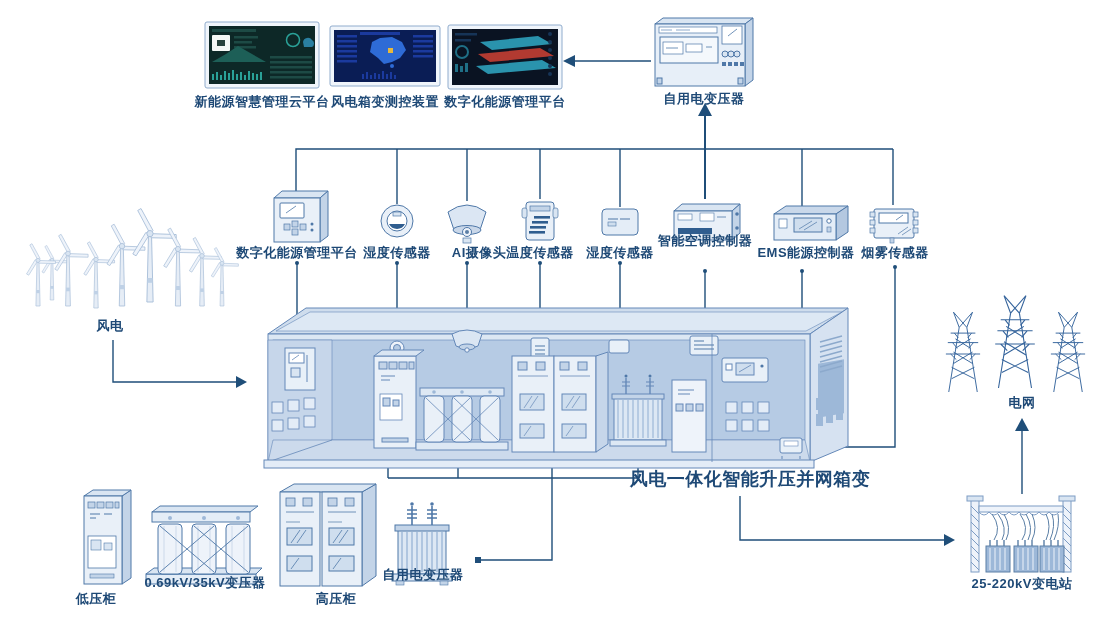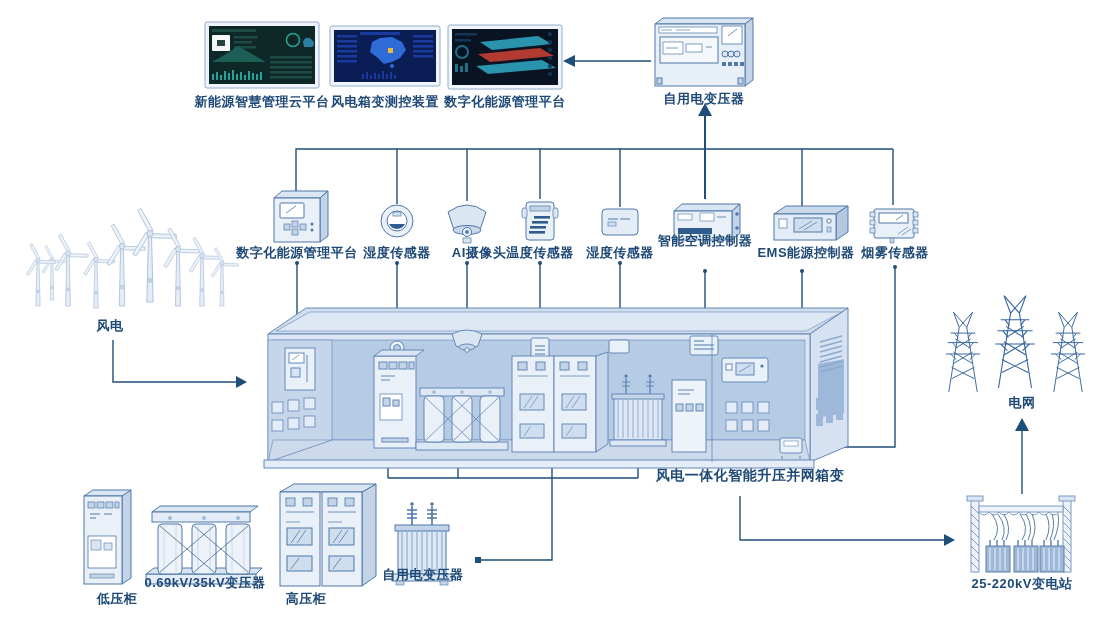--- a/index.html
+++ b/index.html
@@ -1,21 +1,21 @@
 <!DOCTYPE html>
 <html><head>
 <meta charset="utf-8">
 <style>
   html,body{margin:0;padding:0;background:#fff;}
   .canvas{position:relative;width:1116px;height:644px;background:#fff;overflow:hidden;
           font-family:"Liberation Sans",sans-serif;}
   svg{position:absolute;left:0;top:0;}
   .lbl{position:absolute;transform:translateX(-50%);white-space:nowrap;
        font-size:13px;letter-spacing:.5px;font-weight:600;color:#1e4976;}
-  .lbl.big{font-size:14px;}
+  .lbl.big{font-size:18px;}
 </style>
 </head>
 <body>
 
 <div class="canvas">
 
 <svg width="1116" height="644" viewBox="0 0 1116 644">
   <defs>
     <g id="turbine">
       <polygon points="-2.6,0 2.6,0 1.3,-55 -1.3,-55" fill="#e6edf6" stroke="#a9bfd9" stroke-width="0.8"></polygon>
@@ -551,21 +551,21 @@
 <div class="lbl" style="left:479px;top:244px">AI摄像头</div>
 <div class="lbl" style="left:540px;top:244px">温度传感器</div>
 <div class="lbl" style="left:620px;top:244px">湿度传感器</div>
 <div class="lbl" style="left:705px;top:232px">智能空调控制器</div>
 <div class="lbl" style="left:806px;top:244px">EMS能源控制器</div>
 <div class="lbl" style="left:895px;top:244px">烟雾传感器</div>
 
 <div class="lbl" style="left:110px;top:317px">风电</div>
 <div class="lbl big" style="left:750px;top:467px">风电一体化智能升压并网箱变</div>
 
-<div class="lbl" style="left:117px;top:590px">低压柜</div>
+<div class="lbl" style="left:96px;top:590px">低压柜</div>
 <div class="lbl" style="left:205px;top:574px">0.69kV/35kV变压器</div>
-<div class="lbl" style="left:306px;top:590px">高压柜</div>
+<div class="lbl" style="left:336px;top:590px">高压柜</div>
 <div class="lbl" style="left:423px;top:566px">自用电变压器</div>
 
 <div class="lbl" style="left:1022px;top:394px">电网</div>
 <div class="lbl" style="left:1022px;top:575px">25-220kV变电站</div>
 
 </div>
 
 </body></html>

